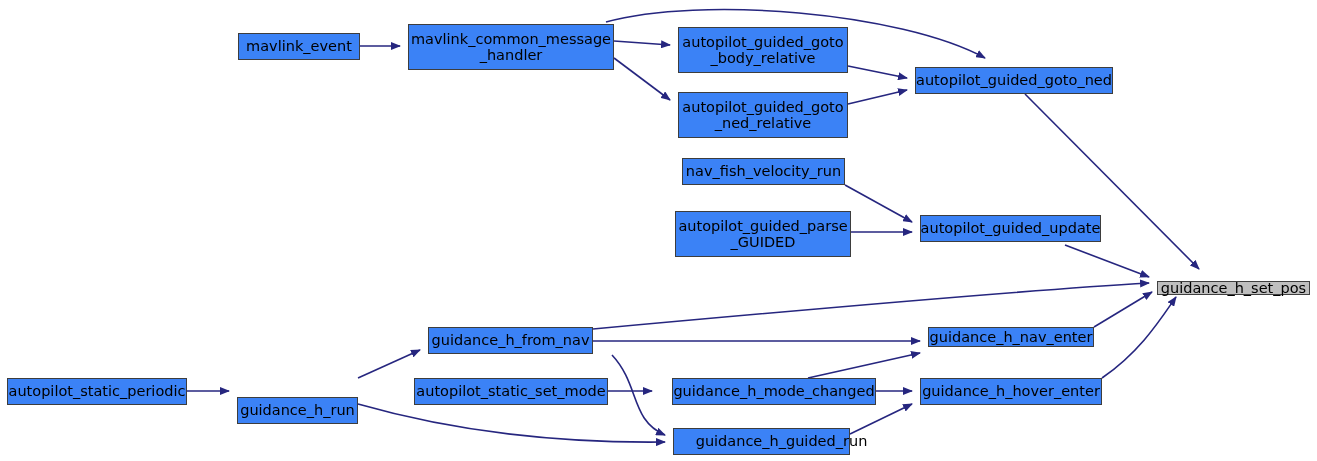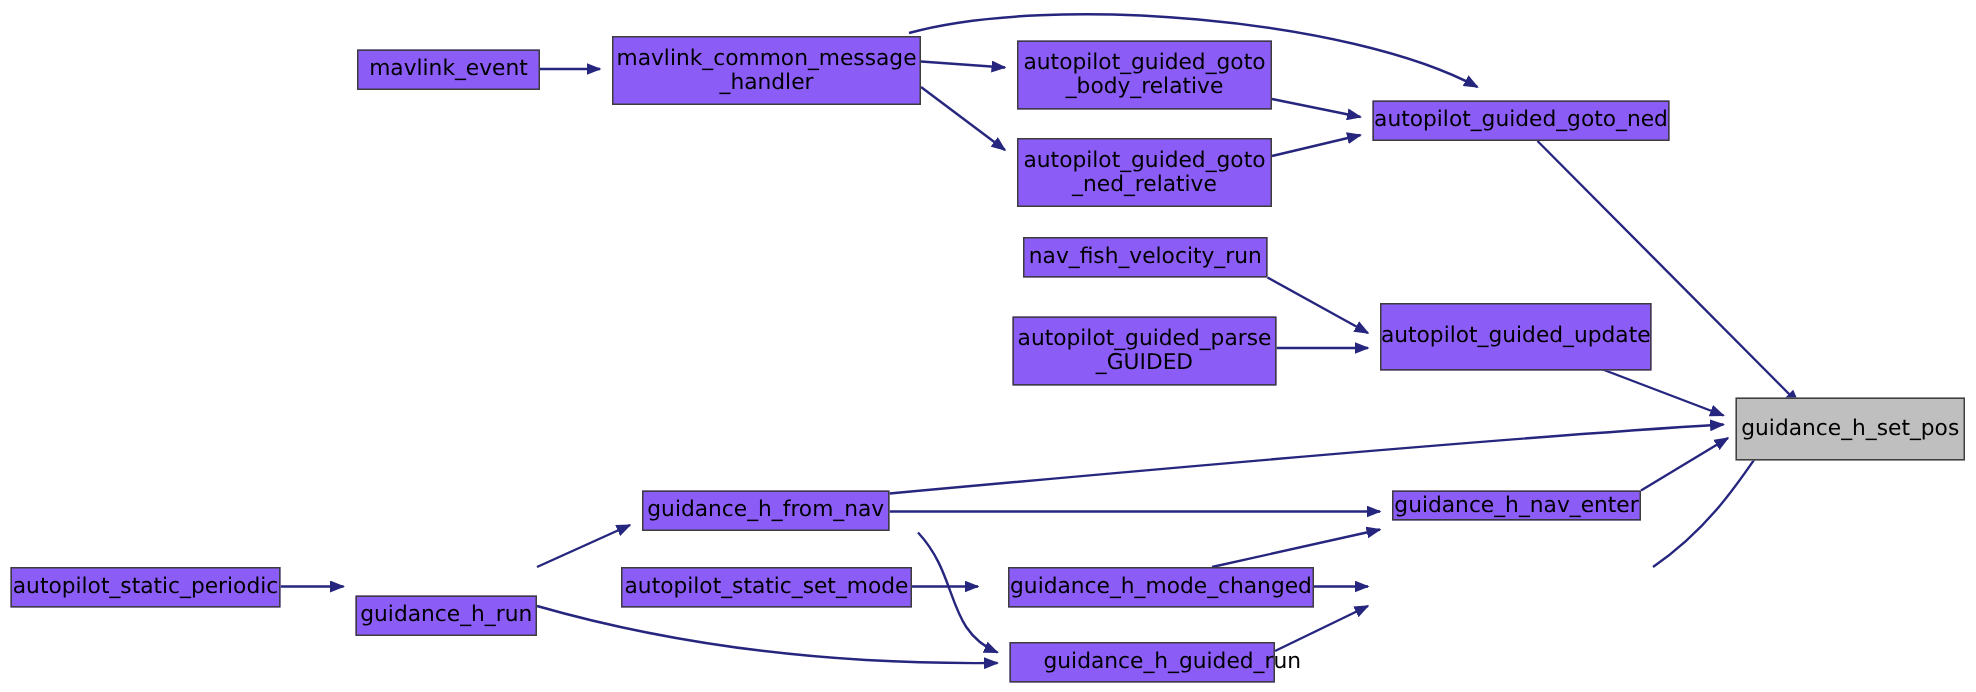--- a/index.html
+++ b/index.html
@@ -1,20 +1,20 @@
 <!DOCTYPE html>
 <html><head>
 <meta charset="utf-8">
 <style>
   html,body{margin:0;padding:0;background:#ffffff;}
   #canvas{position:relative;width:1317px;height:461px;background:#ffffff;
           font-family:"DejaVu Sans","Liberation Sans",sans-serif;overflow:hidden;}
   svg.edges{position:absolute;left:0;top:0;width:1317px;height:461px;pointer-events:none;}
   .node{position:absolute;box-sizing:border-box;border:1px solid #3d3d3d;
-        background:#8b5cf6;display:flex;align-items:center;justify-content:center;
+        background:#3b82f6;display:flex;align-items:center;justify-content:center;
         text-align:center;line-height:1.12;color:#000000;font-size:14.5px;
         white-space:pre;letter-spacing:0px;}
   .node.hl{background:#bfbfbf;border-color:#404040;}
 </style>
 </head>
 <body>
 
 <div id="canvas">
 
   <svg class="edges" viewBox="0 0 1317 461" xmlns="http://www.w3.org/2000/svg">
@@ -82,32 +82,33 @@
   <div class="node" style="left:678px;top:92px;width:170px;height:46px;">autopilot_guided_goto
 _ned_relative</div>
 
   <div class="node" style="left:915px;top:67px;width:198px;height:27px;">autopilot_guided_goto_ned</div>
 
   <div class="node" style="left:675px;top:211px;width:176px;height:46px;">autopilot_guided_parse
 _GUIDED</div>
 
   <div class="node" style="left:682px;top:158px;width:163px;height:27px;">nav_fish_velocity_run</div>
 
-  <div class="node" style="left:920px;top:202px;width:181px;height:45px;">autopilot_guided_update</div>
+  <div class="node" style="left:920px;top:215px;width:181px;height:27px;">autopilot_guided_update</div>
 
-  <div class="node hl" style="left:1157px;top:265px;width:153px;height:42px;">guidance_h_set_pos</div>
+  <div class="node hl" style="left:1157px;top:281px;width:153px;height:14px;">guidance_h_set_pos</div>
 
   <div class="node" style="left:428px;top:327px;width:165px;height:27px;">guidance_h_from_nav</div>
 
   <div class="node" style="left:928px;top:327px;width:166px;height:20px;">guidance_h_nav_enter</div>
 
   <div class="node" style="left:7px;top:378px;width:180px;height:27px;">autopilot_static_periodic</div>
 
   <div class="node" style="left:237px;top:378px;width:121px;height:27px;margin-top:19px;">guidance_h_run</div>
 
   <div class="node" style="left:414px;top:378px;width:194px;height:27px;">autopilot_static_set_mode</div>
 
   <div class="node" style="left:660px;top:378px;width:204px;height:27px;margin-left:12px;">guidance_h_mode_changed</div>
 
+  <div class="node" style="left:920px;top:378px;width:182px;height:27px;">guidance_h_hover_enter</div>
 
   <div class="node" style="left:673px;top:428px;width:177px;height:27px;padding-left:40px;">guidance_h_guided_run</div>
 
 </div>
 
 </body></html>

